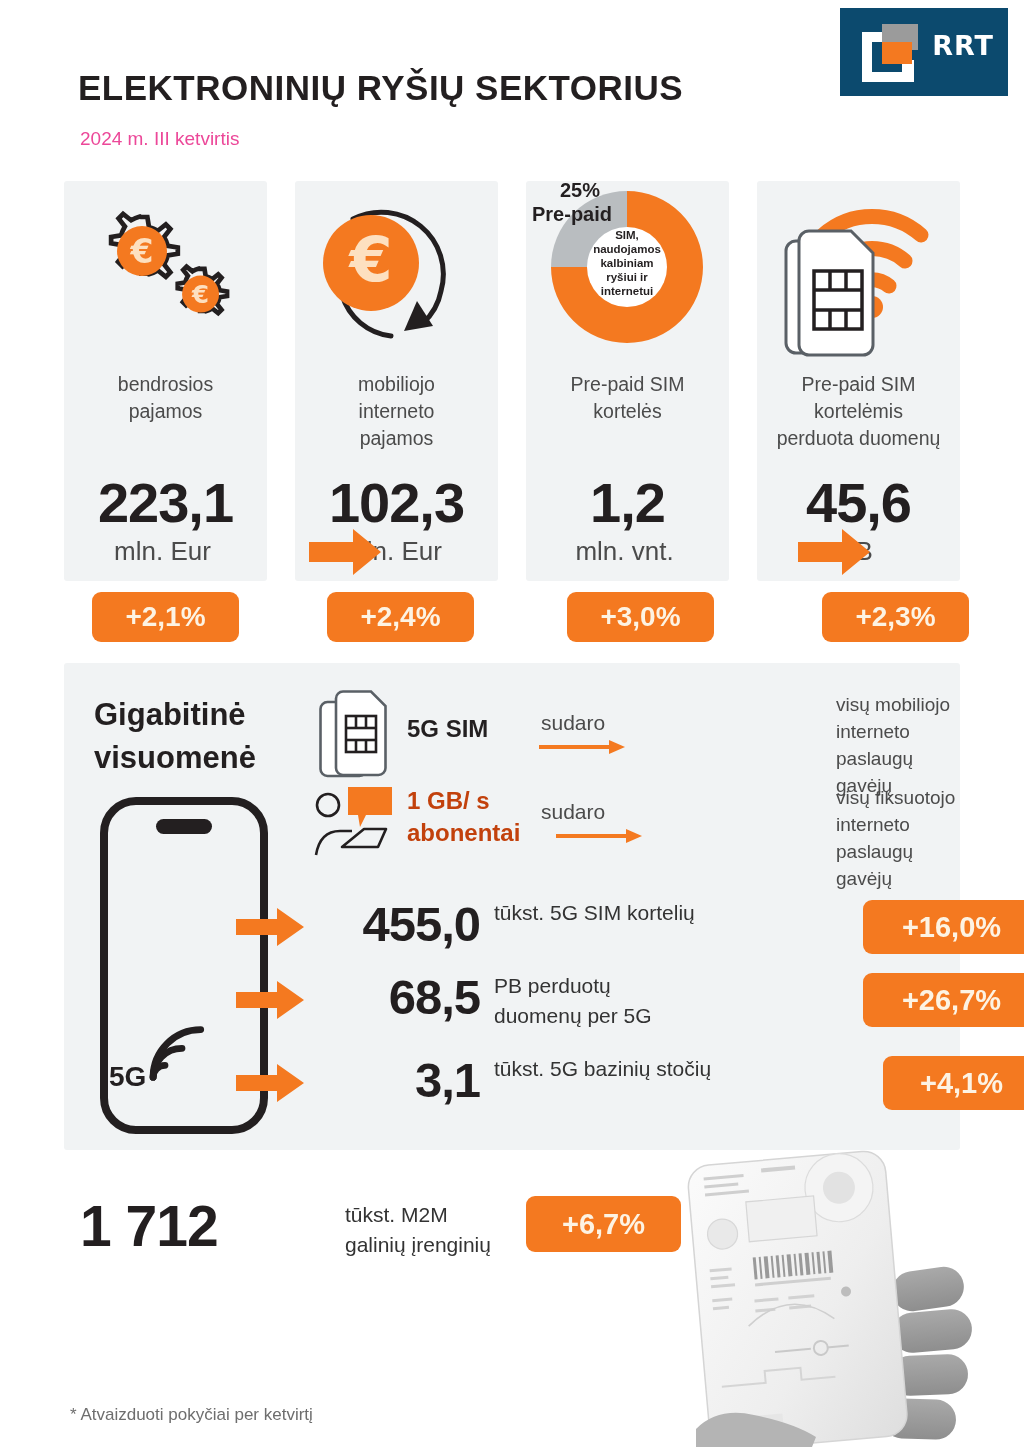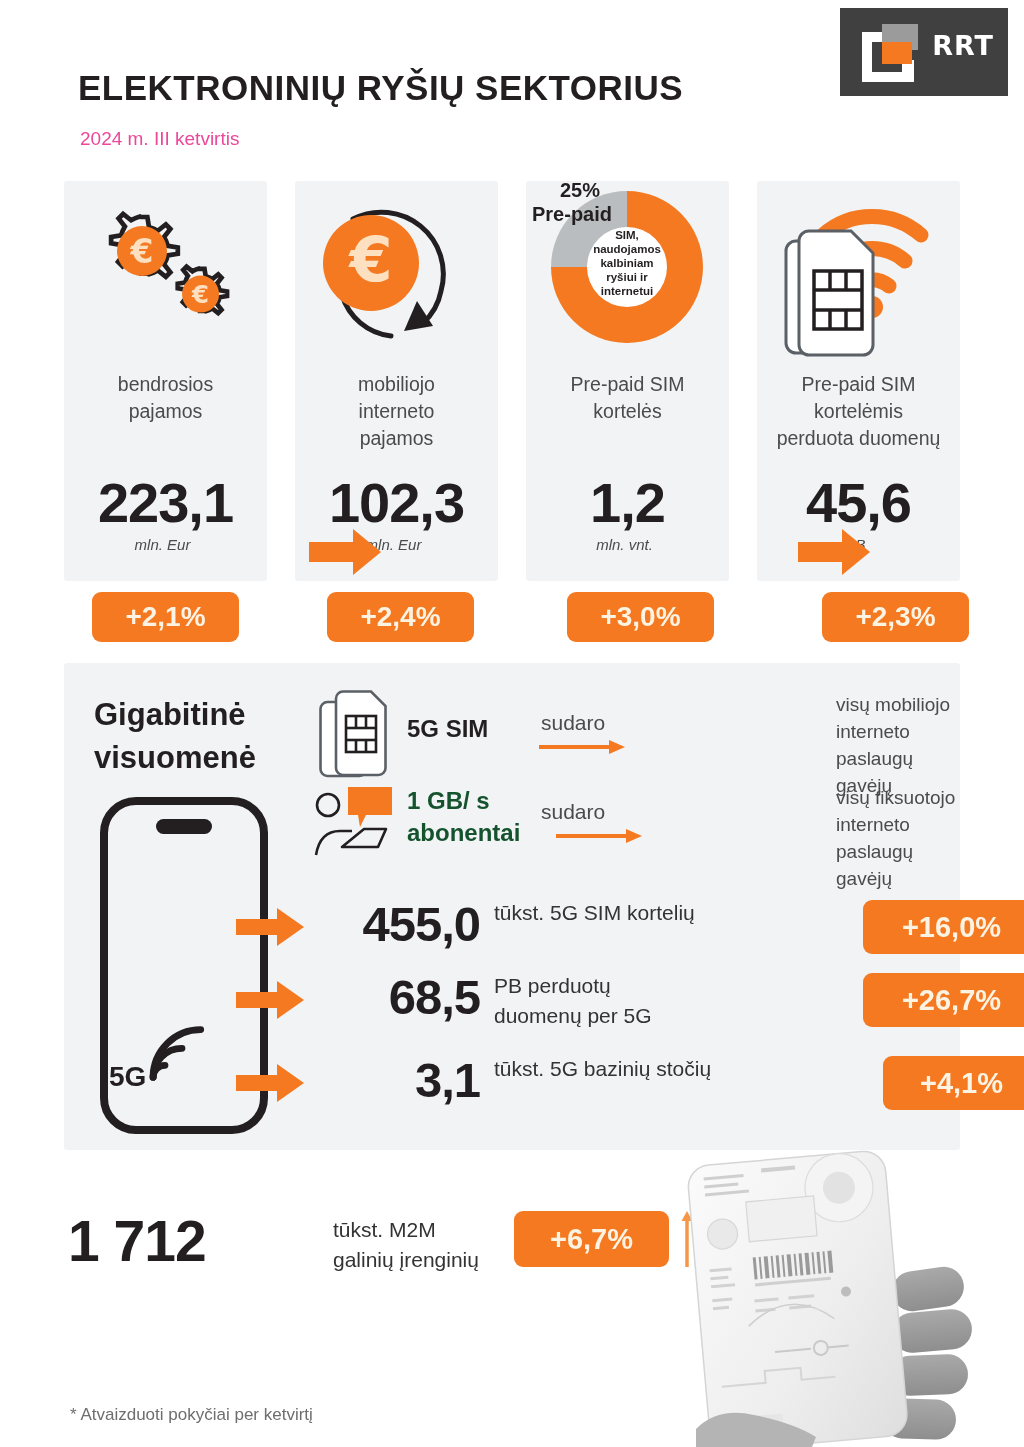--- a/index.html
+++ b/index.html
@@ -15,21 +15,21 @@
     width: 1024px;
     height: 1447px;
     background: #ffffff;
   }
 
   
   .logo {
     position: absolute;
     left: 840px; top: 8px;
     width: 168px; height: 88px;
-    background: #404040;
+    background: #0c4a6e;
   }
   .logo-mark { position: absolute; left: 22px; top: 16px; width: 60px; height: 58px; }
   .logo-text {
     position: absolute; right: 14px; top: 22px;
     font-size: 27px; font-weight: 700; letter-spacing: 1px;
     color: #ffffff; font-family: "DejaVu Sans", sans-serif;
   }
   .title {
     position: absolute; left: 78px; top: 68px;
     font-size: 35px; font-weight: 800; letter-spacing: 0.5px;
@@ -57,21 +57,21 @@
     text-align: center; font-size: 19.5px; line-height: 27px;
     color: #4b4b4b; font-weight: 400;
   }
   .card-value {
     position: absolute; left: 0; width: 203px; top: 292px;
     text-align: center; font-size: 56px; font-weight: 800;
     color: #231f20; letter-spacing: -1px; line-height: 60px;
   }
   .card-unit {
     position: absolute; left: 0; width: 197px; top: 355px;
-    text-align: center; font-size: 15px; color: #4b4b4b; font-style: italic;
+    text-align: center; font-size: 26px; color: #4b4b4b;
   }
   .badge {
     position: absolute; top: 411px; width: 147px; height: 50px;
     background: #F47920; border-radius: 9px;
     color: #FDF3E3; font-size: 28px; font-weight: 700;
     display: flex; align-items: center; justify-content: center;
   }
   .badge.b0 { left: 28px; }
   .badge.b1 { left: 263px; }
   .badge.b2 { left: 503px; }
@@ -87,21 +87,21 @@
     width: 896px; height: 487px;
     background: #F1F3F4; border-radius: 3px;
   }
   .giga-title {
     position: absolute; left: 30px; top: 30px;
     font-size: 31px; font-weight: 800; color: #231f20; line-height: 43px;
   }
   .sim-icon { position: absolute; left: 255px; top: 27px; width: 68px; height: 88px; }
   .sim-label { position: absolute; left: 343px; top: 52px; font-size: 24px; font-weight: 700; color: #231f20; }
   .gbs-icon { position: absolute; left: 250px; top: 122px; width: 80px; height: 72px; }
-  .gbs-label { position: absolute; left: 343px; top: 122px; font-size: 24px; font-weight: 700; color: #14532d; line-height: 32px; }
+  .gbs-label { position: absolute; left: 343px; top: 122px; font-size: 24px; font-weight: 700; color: #c2410c; line-height: 32px; }
 
   .sudaro { position: absolute; font-size: 21px; color: #4b4b4b; }
   .sudaro.s0 { left: 477px; top: 48px; }
   .sudaro.s1 { left: 477px; top: 137px; }
   .thin-arrow { position: absolute; width: 86px; height: 14px; }
   .thin-arrow.t0 { left: 475px; top: 77px; }
   .thin-arrow.t1 { left: 492px; top: 166px; }
 
   .pct { position: absolute; font-size: 47px; font-weight: 800; color: #231f20; }
   .pct.p0 { left: 592px; top: 36px; }
@@ -127,21 +127,21 @@
   .g-badge {
     position: absolute; height: 54px; border-radius: 9px; background: #F47920;
     color: #FDF3E3; font-size: 29px; font-weight: 700;
     display: flex; align-items: center; justify-content: center;
   }
   .g-badge.gb0 { left: 627px; top: 6px; width: 177px; }
   .g-badge.gb1 { left: 627px; top: 6px; width: 177px; }
   .g-badge.gb2 { left: 647px; top: 6px; width: 157px; }
 
   
-  .m2m-row { position: absolute; left: 68px; width: 660px; height: 90px; margin-top: 15px; }
+  .m2m-row { position: absolute; left: 80px; width: 660px; height: 90px; }
   .m2m-row.m0 { top: 1186px; }
   .m2m-row.m1 { top: 1294px; }
   .m2m-value {
     position: absolute; left: 0; top: 0; width: 252px;
     font-size: 57px; font-weight: 800; color: #231f20; line-height: 80px;
     letter-spacing: -1px;
   }
   .m2m-desc { position: absolute; left: 265px; top: 14px; font-size: 21px; color: #333; line-height: 30px; }
   .m2m-badge {
     position: absolute; height: 56px; border-radius: 9px; background: #F47920;

